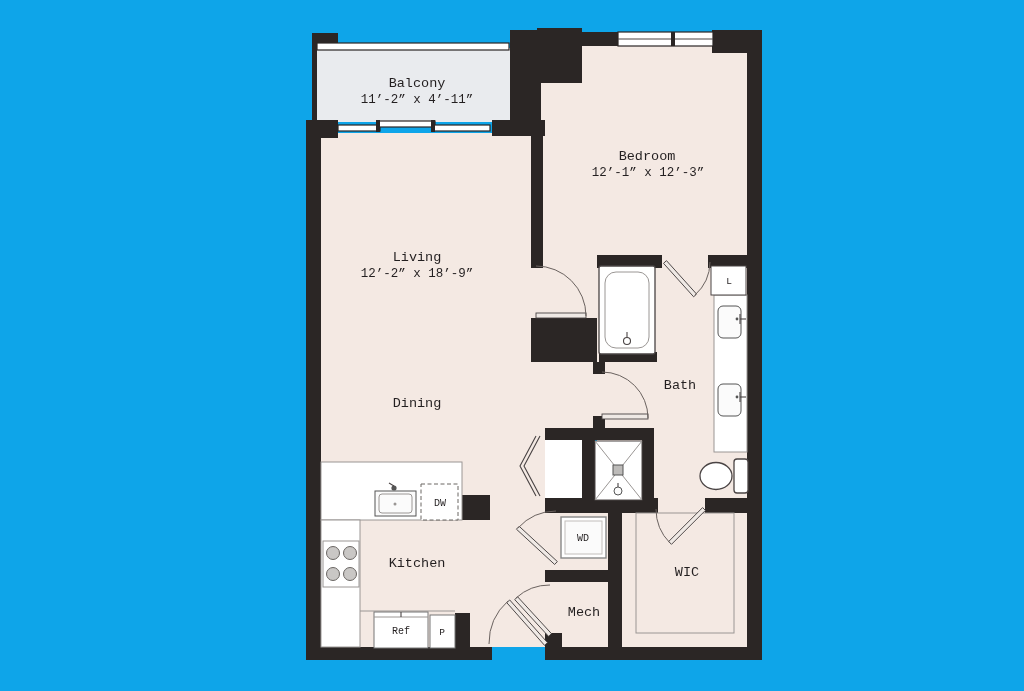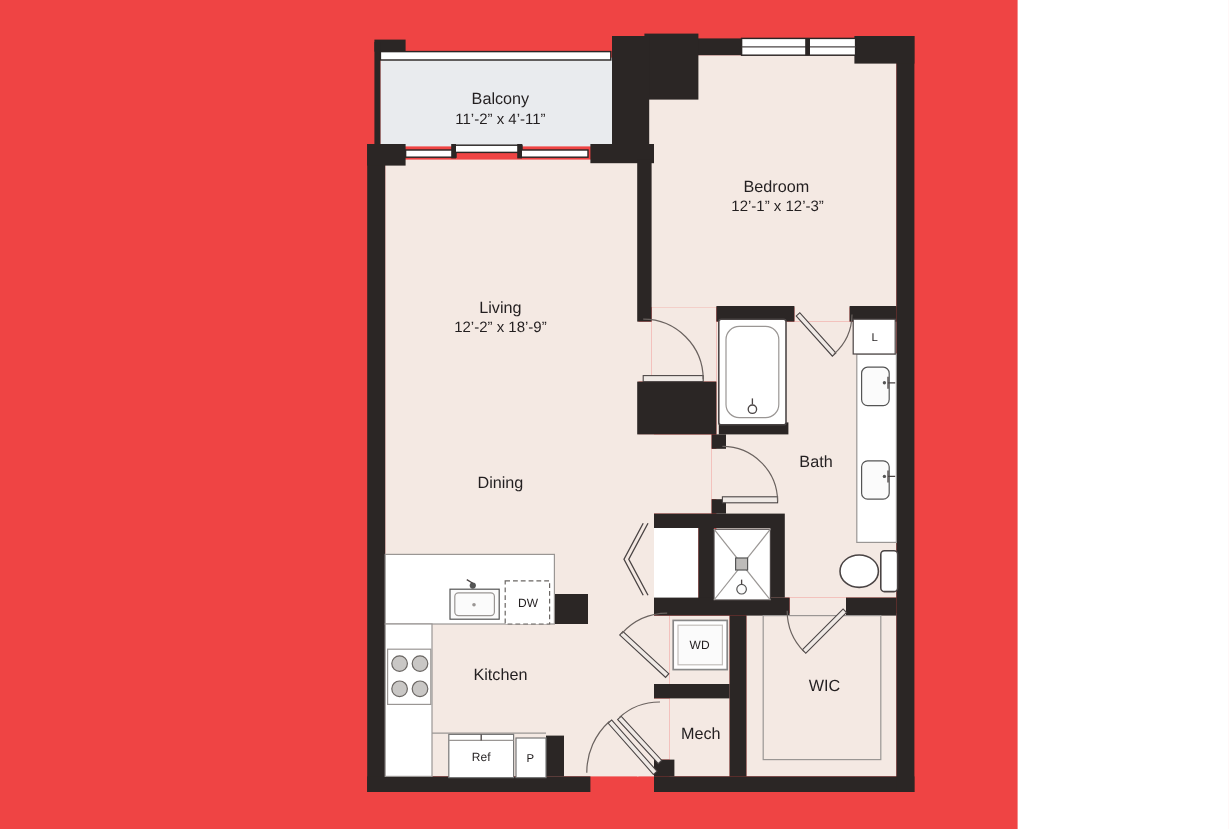--- a/index.html
+++ b/index.html
@@ -1,18 +1,18 @@
 <!DOCTYPE html>
 <html style="--wall: #2b2625; --floor: #f4e9e3; --balcony: #e9ebee; --text: #231f20;"><head>
 <meta charset="utf-8">
 <style>
   html,body{margin:0;padding:0;background:#ffffff;}
   .stage{
-    position:relative;width:848px;height:691px;background:#ef4444;
-    font-family:Liberation Sans, sans-serif;overflow:hidden;
+    position:relative;width:1024px;height:691px;background:#0ea5e9;
+    font-family:Liberation Mono, monospace;overflow:hidden;
   }
   svg{position:absolute;left:0;top:0;}
   .wall{fill:var(--wall,#2b2625);stroke:none;}
   .floor{fill:var(--floor,#f4e9e3);stroke:none;}
   .balcony-floor{fill:var(--balcony,#e9ebee);stroke:none;}
   .white-int{fill:#ffffff;stroke:none;}
   .fixture{fill:#ffffff;stroke:#4a4444;stroke-width:1.3;}
   .fixture-light{fill:#ffffff;stroke:#9a9694;stroke-width:1;}
   .fixture-inner{fill:#fbfbfb;stroke:#9a9694;stroke-width:1;}
   .glass{fill:#ffffff;stroke:var(--wall,#2b2625);stroke-width:1.2;}

